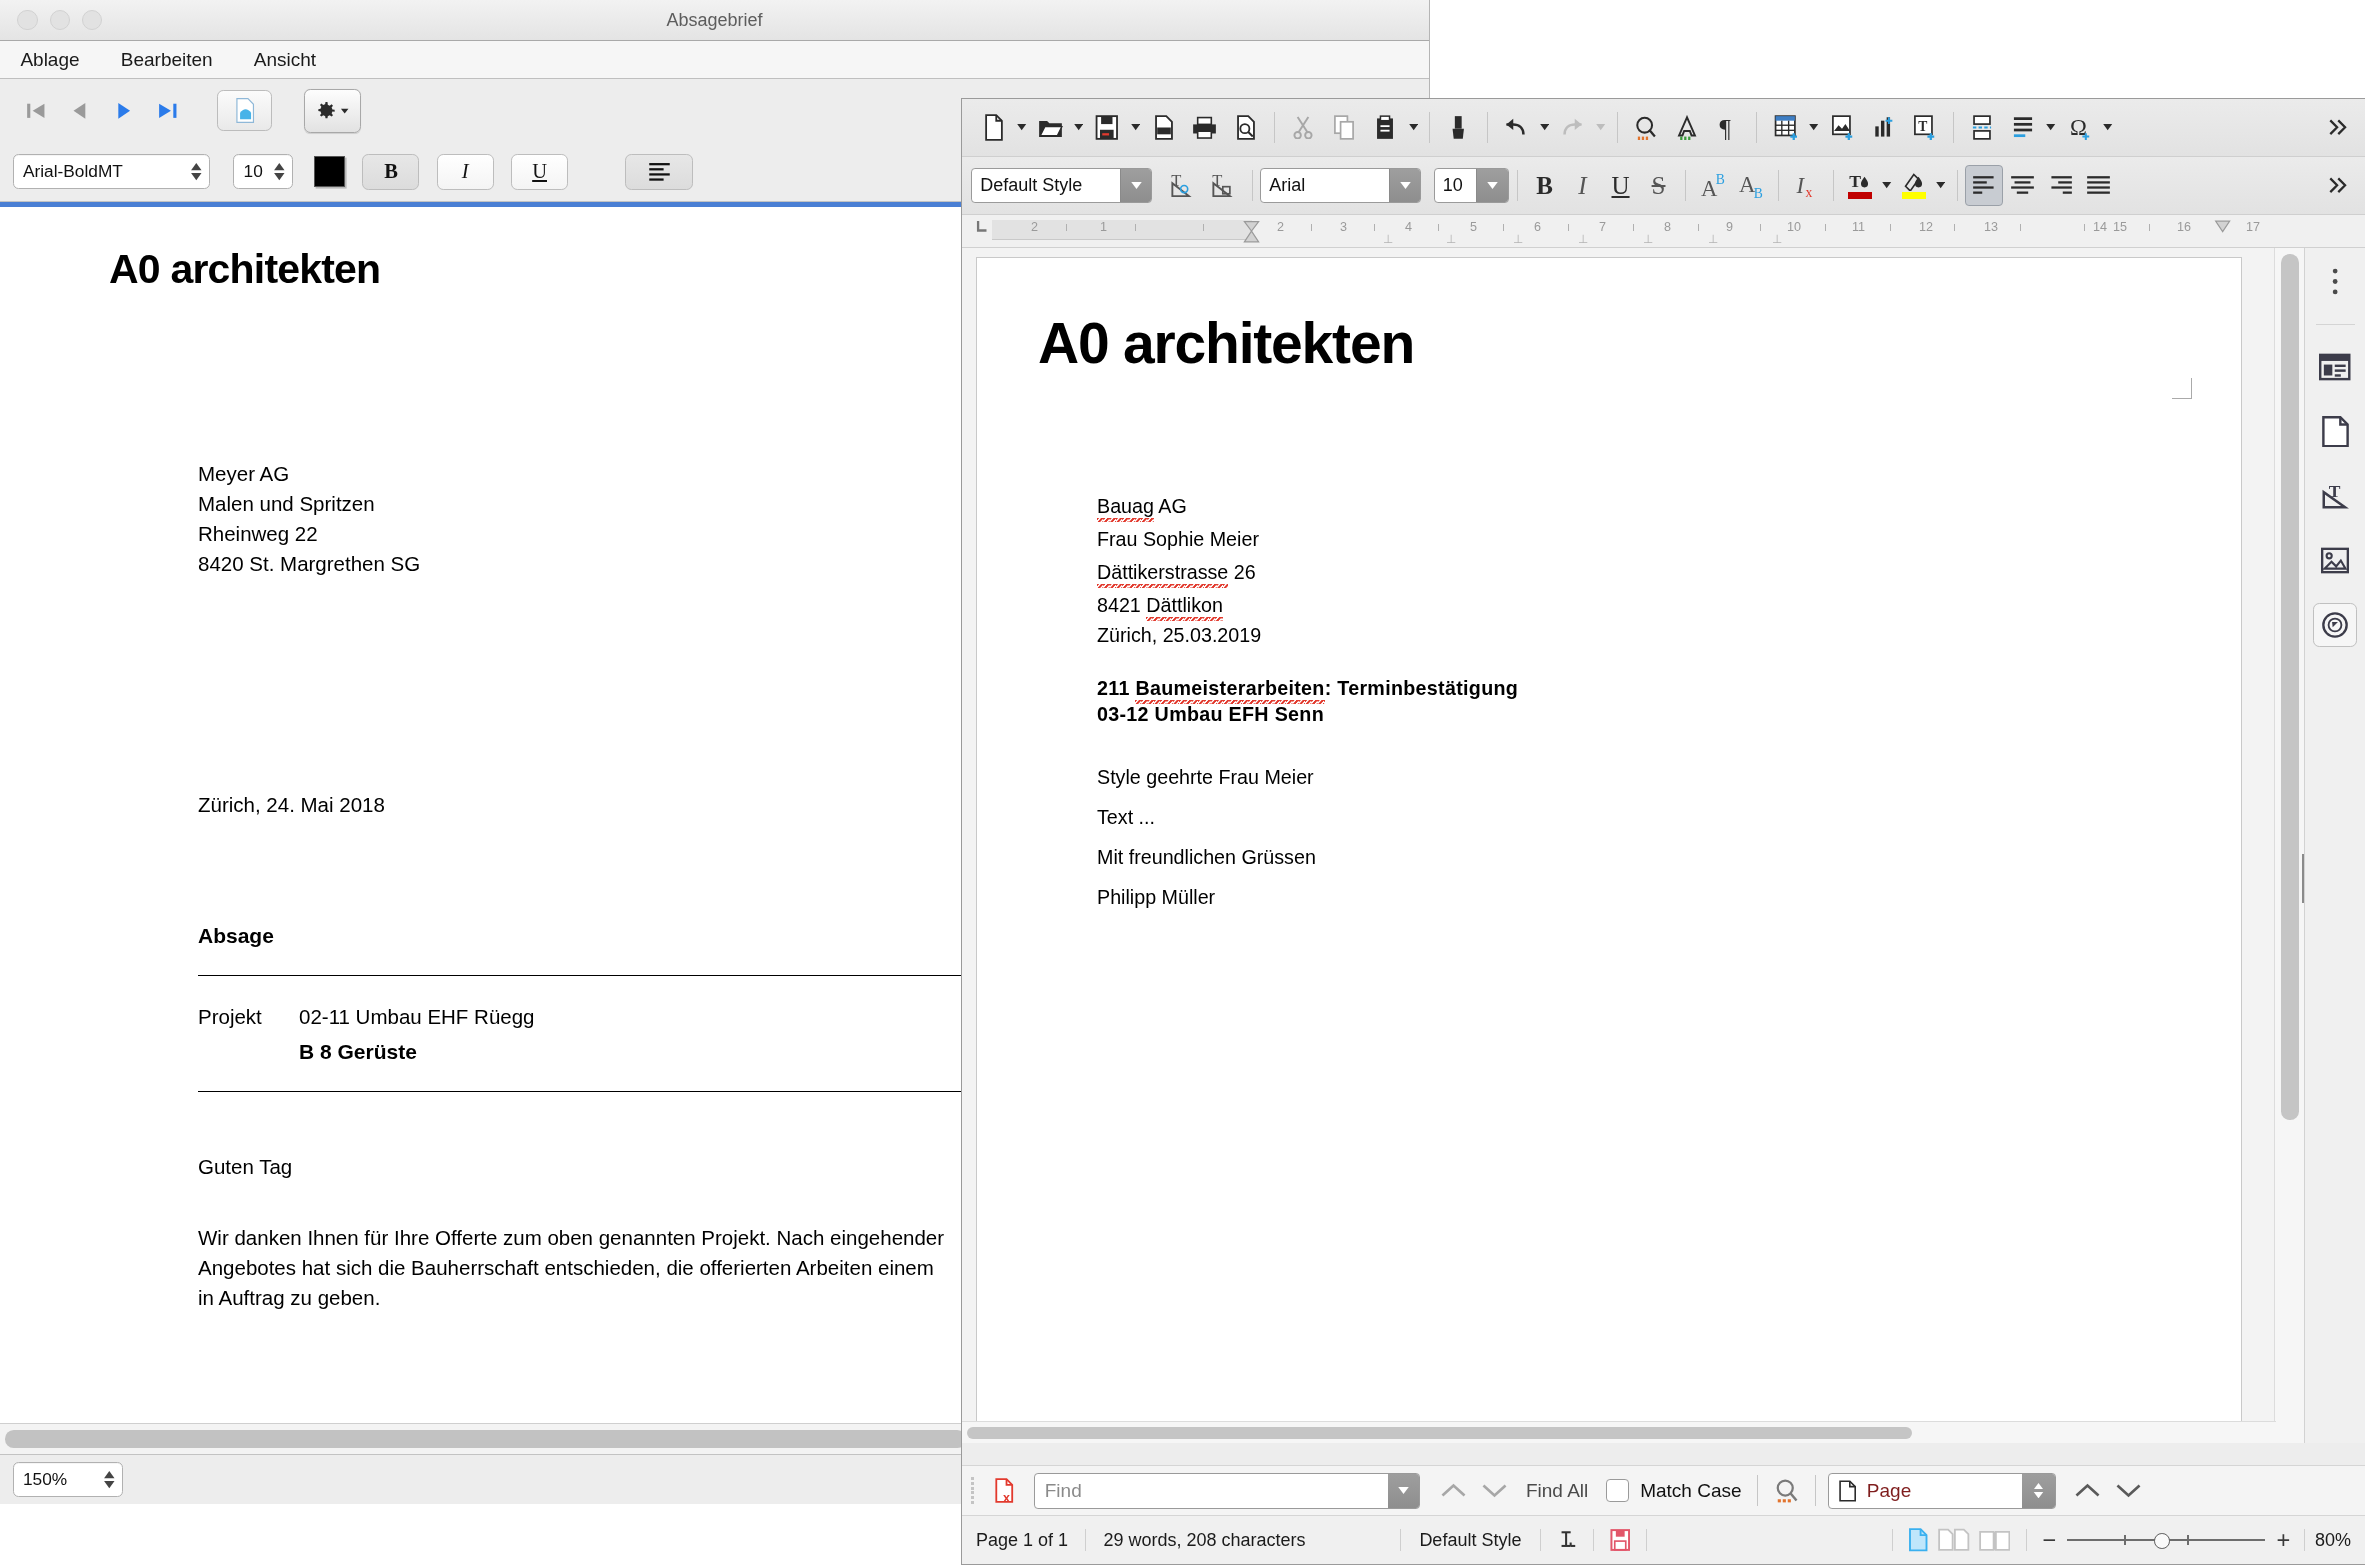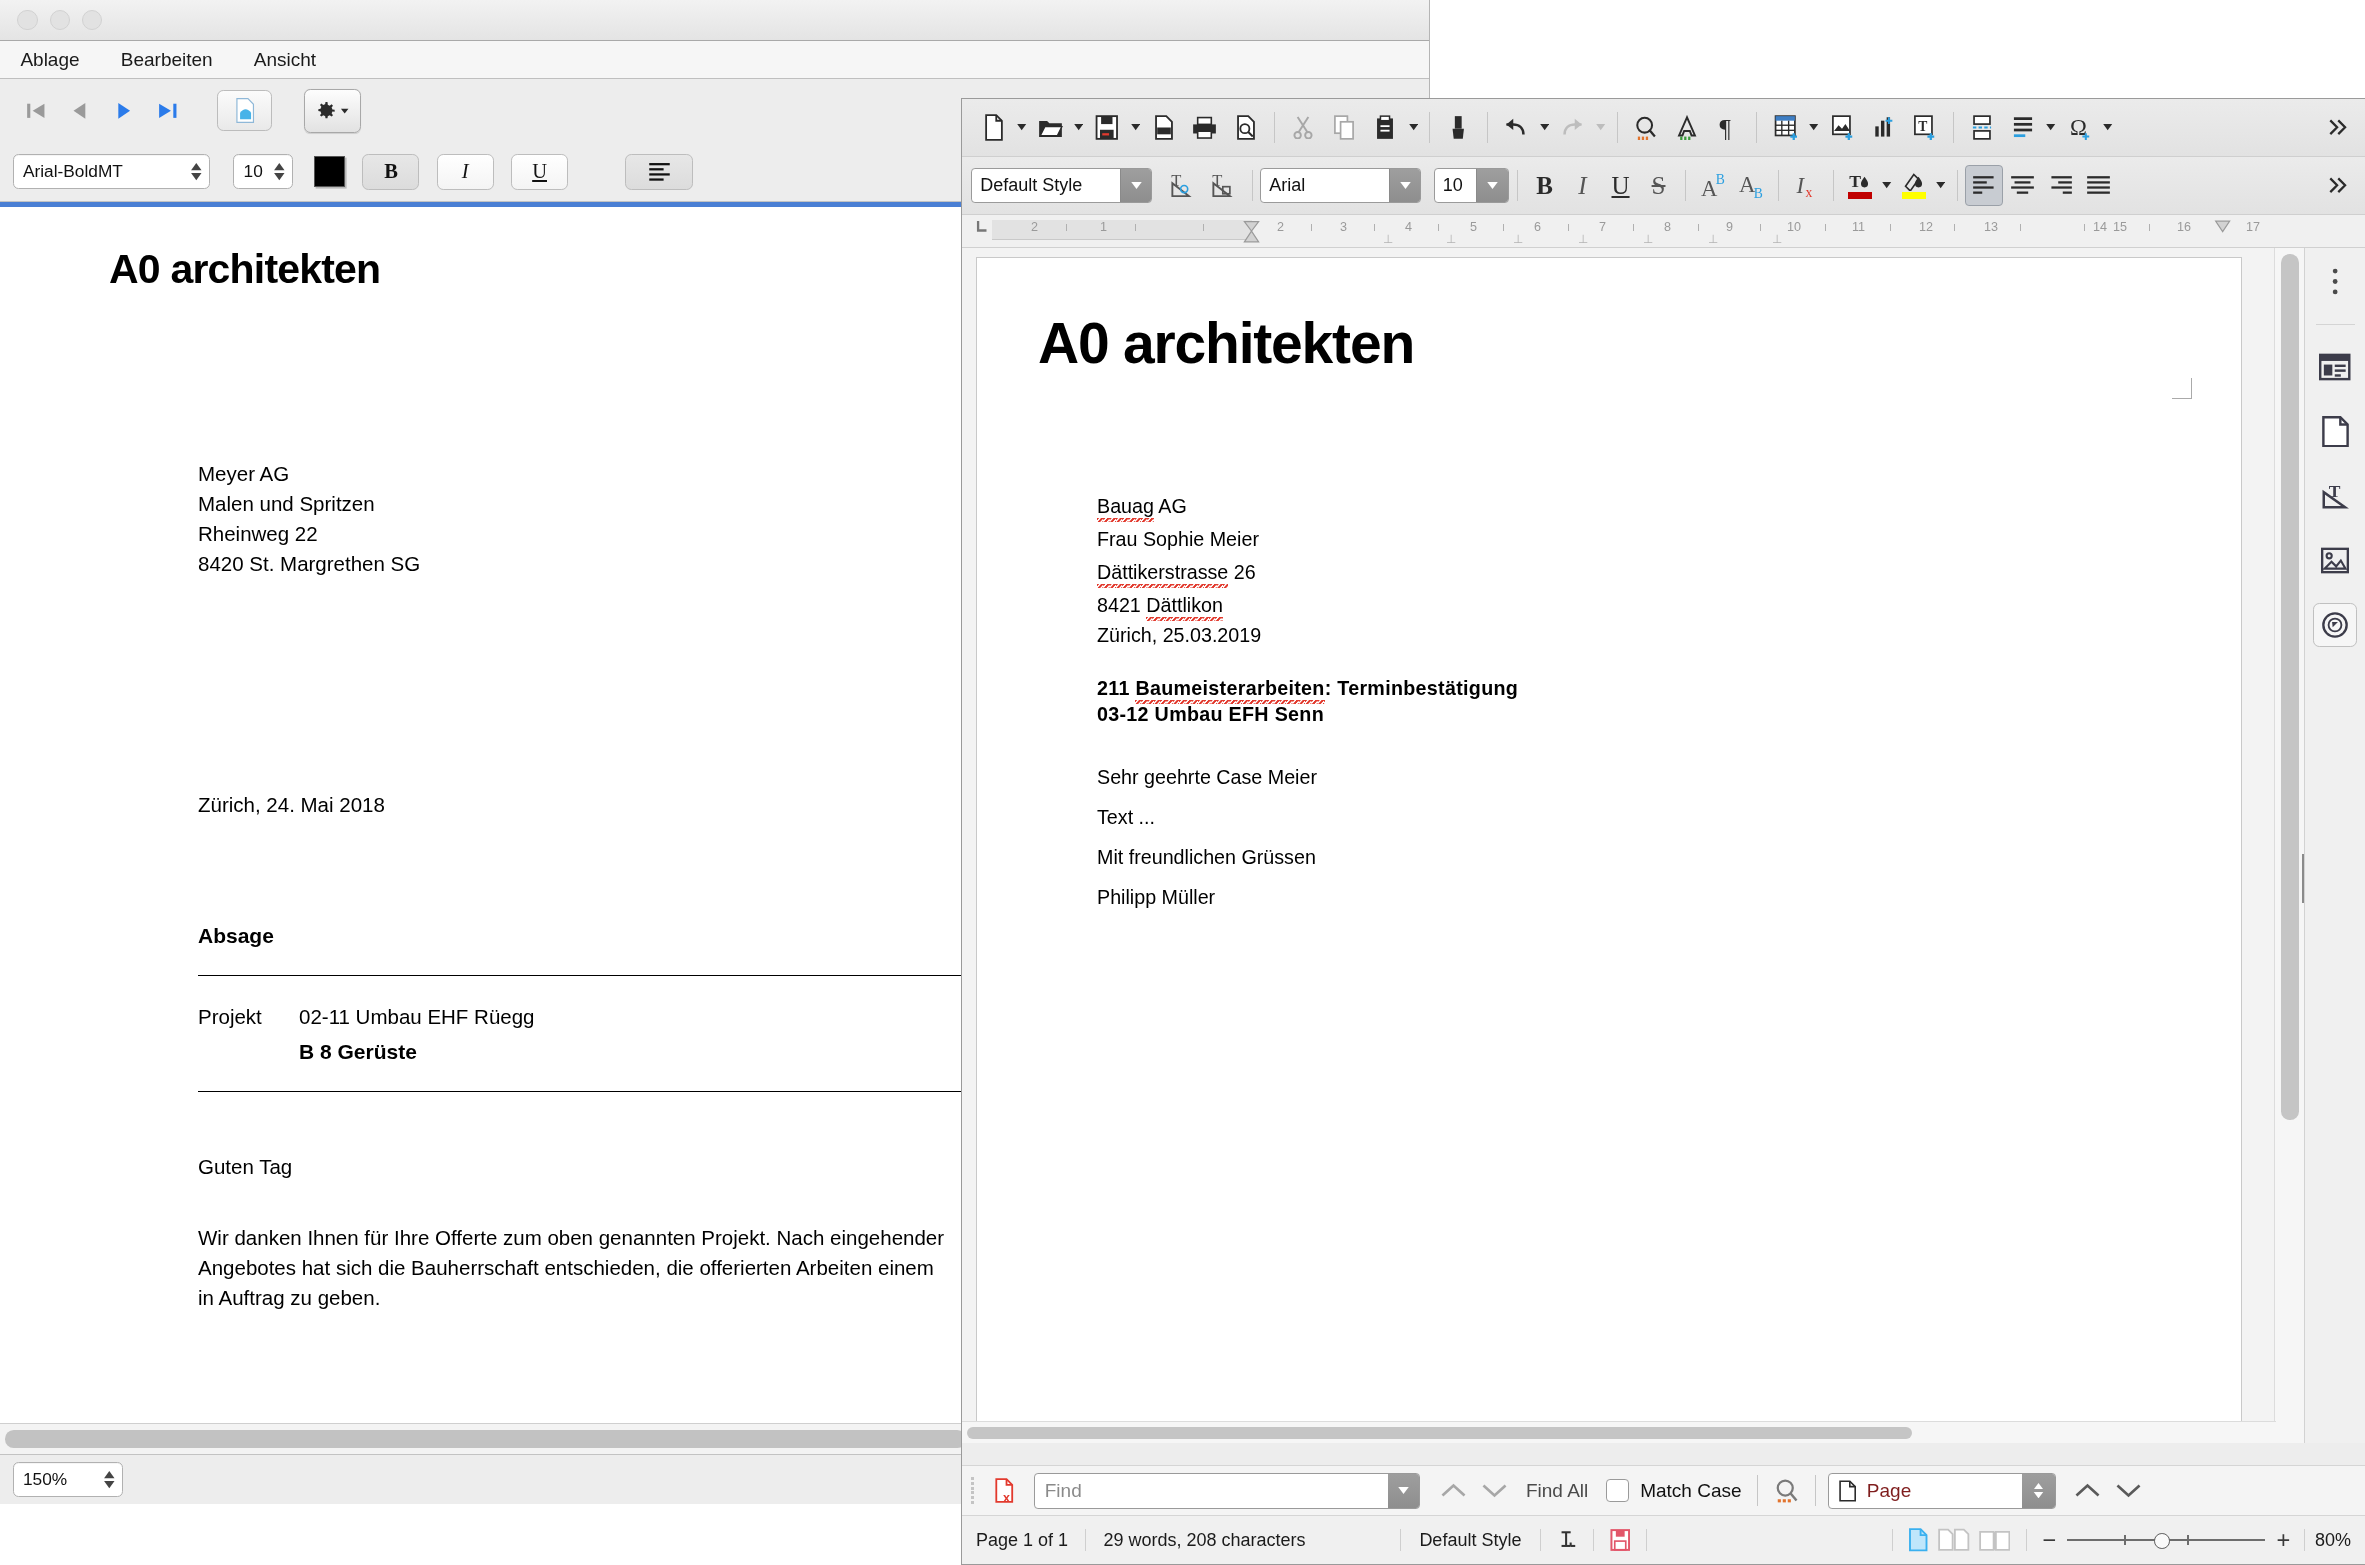--- a/index.html
+++ b/index.html
@@ -185,20 +185,21 @@
 <div id="root">
 
   <div class="win" id="leftwin">
 
     <div class="titlebar">
       <div class="lights">
         <div class="light"></div>
         <div class="light"></div>
         <div class="light"></div>
       </div>
+      <div class="win-title">Absagebrief</div>
     </div>
 
     <div class="menubar">
       <span>Ablage</span>
       <span>Bearbeiten</span>
       <span>Ansicht</span>
     </div>
 
     <div class="ltoolbar">
       <div class="navbtn">
@@ -754,21 +755,21 @@
           <div class="rdoc-line">8421 <span class="sq">Dättlikon</span></div>
         </div>
 
         <div class="rdoc rdoc-line" style="left:120px;top:361px;">Zürich, 25.03.2019</div>
 
         <div class="rdoc" style="left:120px;top:417px;">
           <div class="rdoc-b">211 <span class="sq">Baumeisterarbeiten</span>: Terminbestätigung</div>
           <div class="rdoc-b">03-12 Umbau EFH Senn</div>
         </div>
 
-        <div class="rdoc rdoc-line" style="left:120px;top:503px;">Sehr geehrte Case Meier</div>
+        <div class="rdoc rdoc-line" style="left:120px;top:503px;">Style geehrte Frau Meier</div>
         <div class="rdoc rdoc-line" style="left:120px;top:543px;">Text ...</div>
         <div class="rdoc rdoc-line" style="left:120px;top:583px;">Mit freundlichen Grüssen</div>
         <div class="rdoc rdoc-line" style="left:120px;top:623px;">Philipp Müller</div>
       </div>
 
       <div class="vscroll" style="right:61px;top:0;width:30px;height:1195px;">
         <div class="vthumb" style="top:6.3px;height:866px;"></div>
       </div>
       <div style="position:absolute;right:46px;top:606px;width:17.3px;height:49px;background:#8a8a8a;display:flex;align-items:center;justify-content:center;">
         <svg width="9.4" height="12.6" viewBox="0 0 8 12">

